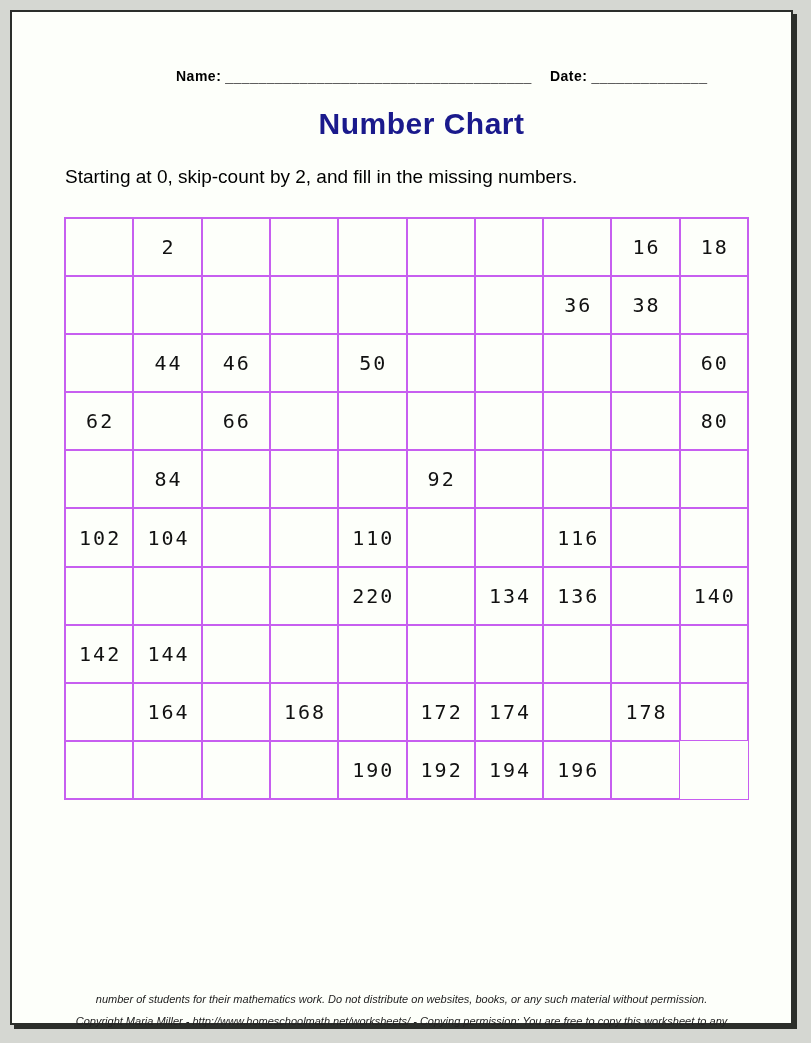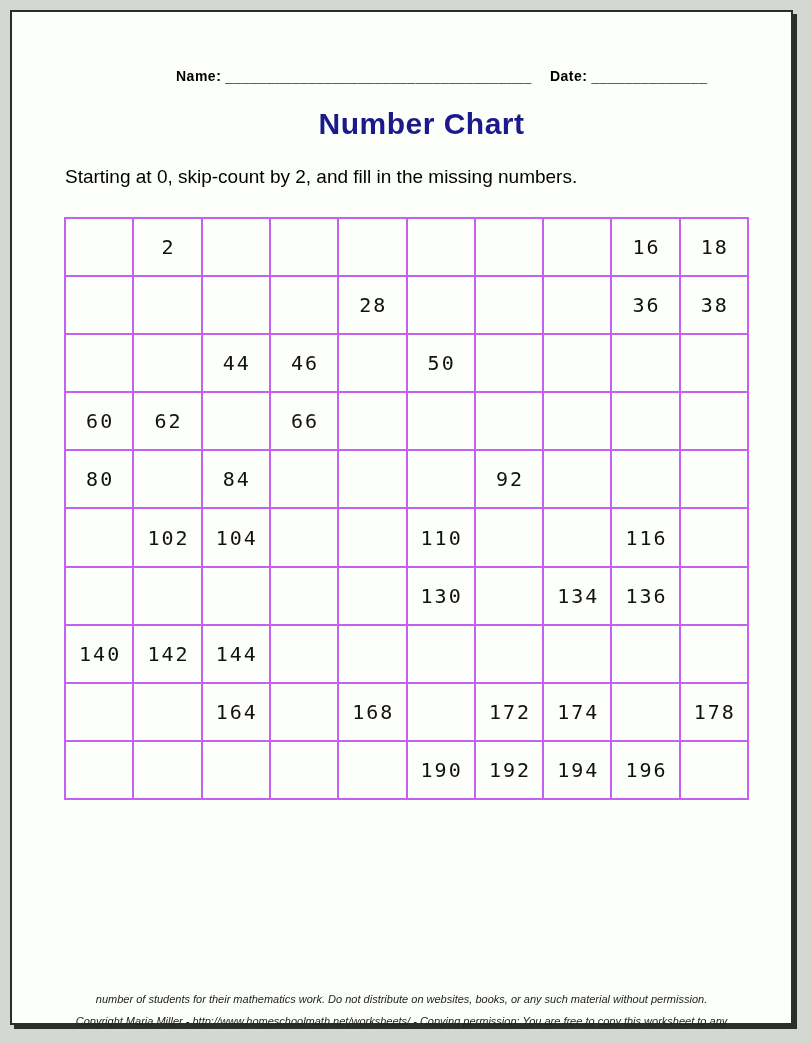--- a/index.html
+++ b/index.html
@@ -125,21 +125,20 @@
       <div class="cell"></div>
       <div class="cell"></div>
       <div class="cell"></div>
       <div class="cell"></div>
       <div class="cell">16</div>
       <div class="cell">18</div>
       <div class="cell"></div>
       <div class="cell"></div>
       <div class="cell"></div>
       <div class="cell"></div>
-      <div class="cell">28</div>
       <div class="cell"></div>
       <div class="cell"></div>
       <div class="cell"></div>
       <div class="cell">36</div>
       <div class="cell">38</div>
       <div class="cell"></div>
       <div class="cell"></div>
       <div class="cell">44</div>
       <div class="cell">46</div>
       <div class="cell"></div>
@@ -176,21 +175,21 @@
       <div class="cell">110</div>
       <div class="cell"></div>
       <div class="cell"></div>
       <div class="cell">116</div>
       <div class="cell"></div>
       <div class="cell"></div>
       <div class="cell"></div>
       <div class="cell"></div>
       <div class="cell"></div>
       <div class="cell"></div>
-      <div class="cell">130</div>
+      <div class="cell">220</div>
       <div class="cell"></div>
       <div class="cell">134</div>
       <div class="cell">136</div>
       <div class="cell"></div>
       <div class="cell">140</div>
       <div class="cell">142</div>
       <div class="cell">144</div>
       <div class="cell"></div>
       <div class="cell"></div>
       <div class="cell"></div>

